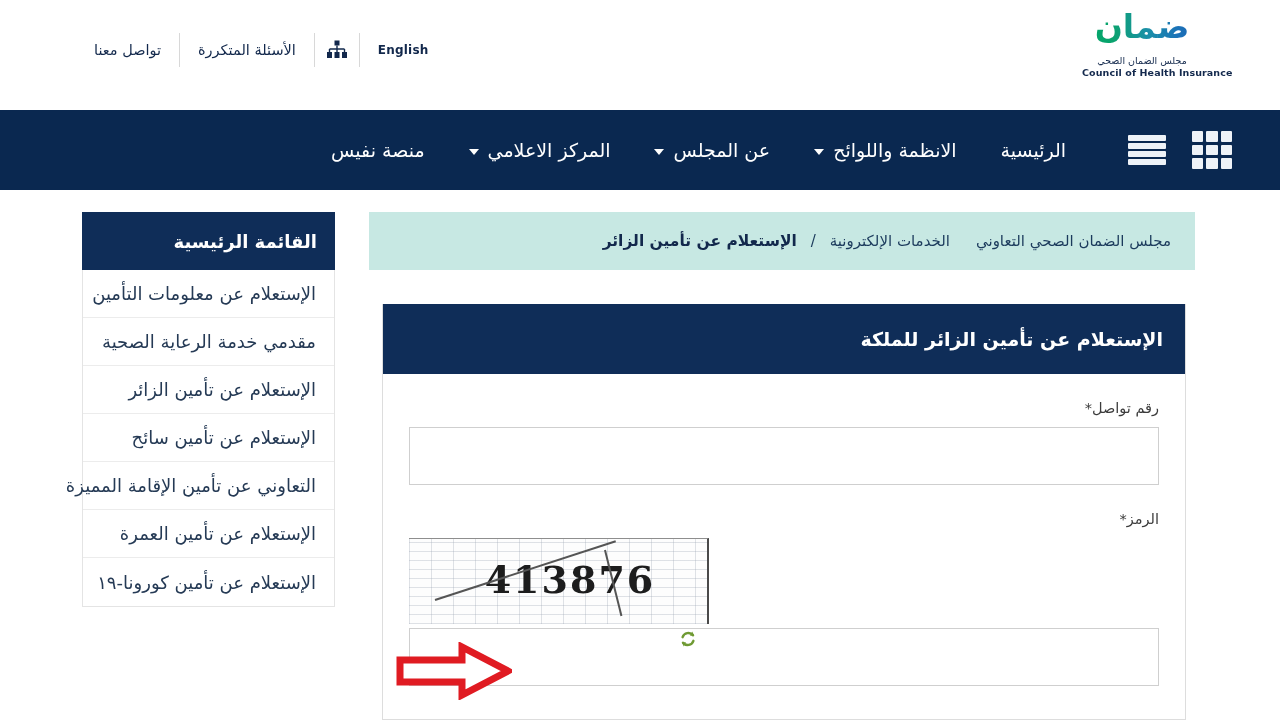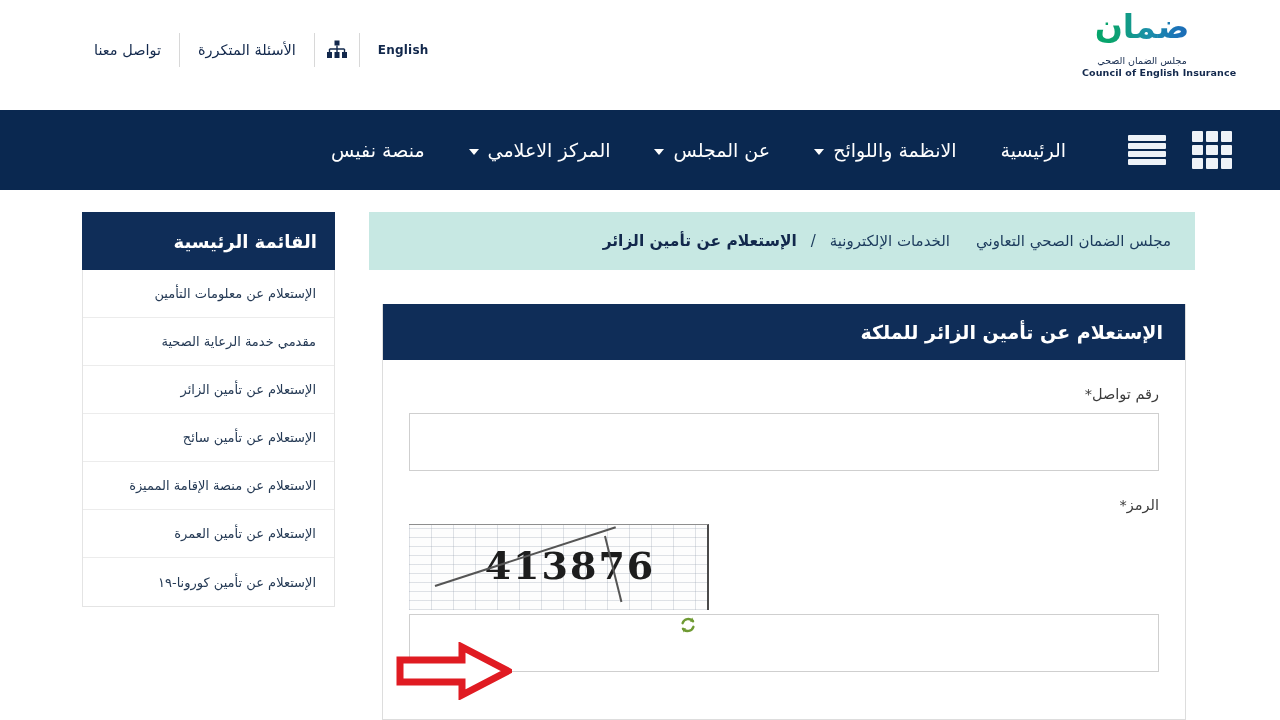--- a/index.html
+++ b/index.html
@@ -234,21 +234,21 @@
     position: absolute;
     right: 94px;
     top: 114px;
     width: 804px;
     height: 416px;
     background: #ffffff;
     border: 1px solid #dddddd;
     border-top: none;
   }
   .panel-head {
-    height: 56px;
+    height: 70px;
     background: #0f2d58;
     display: flex;
     align-items: center;
     justify-content: flex-start;
     padding: 16px 22px;
     direction: rtl;
   }
   .panel-title {
     color: #ffffff;
     font-size: 19px;
@@ -368,21 +368,21 @@
     border: 1px solid #e4e4e4;
     border-top: none;
   }
   .sidebar-item {
     height: 48px;
     display: flex;
     align-items: center;
     justify-content: flex-start;
     padding: 0 18px;
     border-bottom: 1px solid #ececec;
-    font-size: 13px;
+    font-size: 18px;
     color: #253a55;
     direction: rtl;
     white-space: nowrap;
     cursor: pointer;
     background: #fff;
   }
   .sidebar-item:last-child { border-bottom: none; }
 
   
   .arrow {
@@ -413,21 +413,21 @@
           <rect x="16" y="12" width="5" height="6" fill="#12284c"></rect>
         </svg>
       </span>
       <span class="topbar-sep"></span>
       <span class="topbar-link en">English</span>
     </div>
 
     <div class="logo">
       <div class="logo-word">ضمان</div>
       <div class="logo-ar">مجلس الضمان الصحي</div>
-      <div class="logo-en">Council of English Insurance</div>
+      <div class="logo-en">Council of Health Insurance</div>
     </div>
   </div>
 
   <div class="navbar">
     <div class="nav-icons">
       <span class="grid-icon">
         <i></i>
           <i></i>
           <i></i>
           <i></i>
@@ -478,21 +478,21 @@
 
     <div class="sidebar">
       <div class="sidebar-head">
         <span class="sidebar-title">القائمة الرئيسية</span>
       </div>
       <div class="sidebar-list">
         <div class="sidebar-item">الإستعلام عن معلومات التأمين</div>
         <div class="sidebar-item">مقدمي خدمة الرعاية الصحية</div>
         <div class="sidebar-item">الإستعلام عن تأمين الزائر</div>
         <div class="sidebar-item">الإستعلام عن تأمين سائح</div>
-        <div class="sidebar-item">الاستعلام عن منصة الإقامة المميزة</div>
+        <div class="sidebar-item">التعاوني عن تأمين الإقامة المميزة</div>
         <div class="sidebar-item">الإستعلام عن تأمين العمرة</div>
         <div class="sidebar-item">الإستعلام عن تأمين كورونا-١٩</div>
       </div>
     </div>
 
     <div class="panel">
       <div class="panel-head">
         <span class="panel-title">الإستعلام عن تأمين الزائر للملكة</span>
       </div>
 

